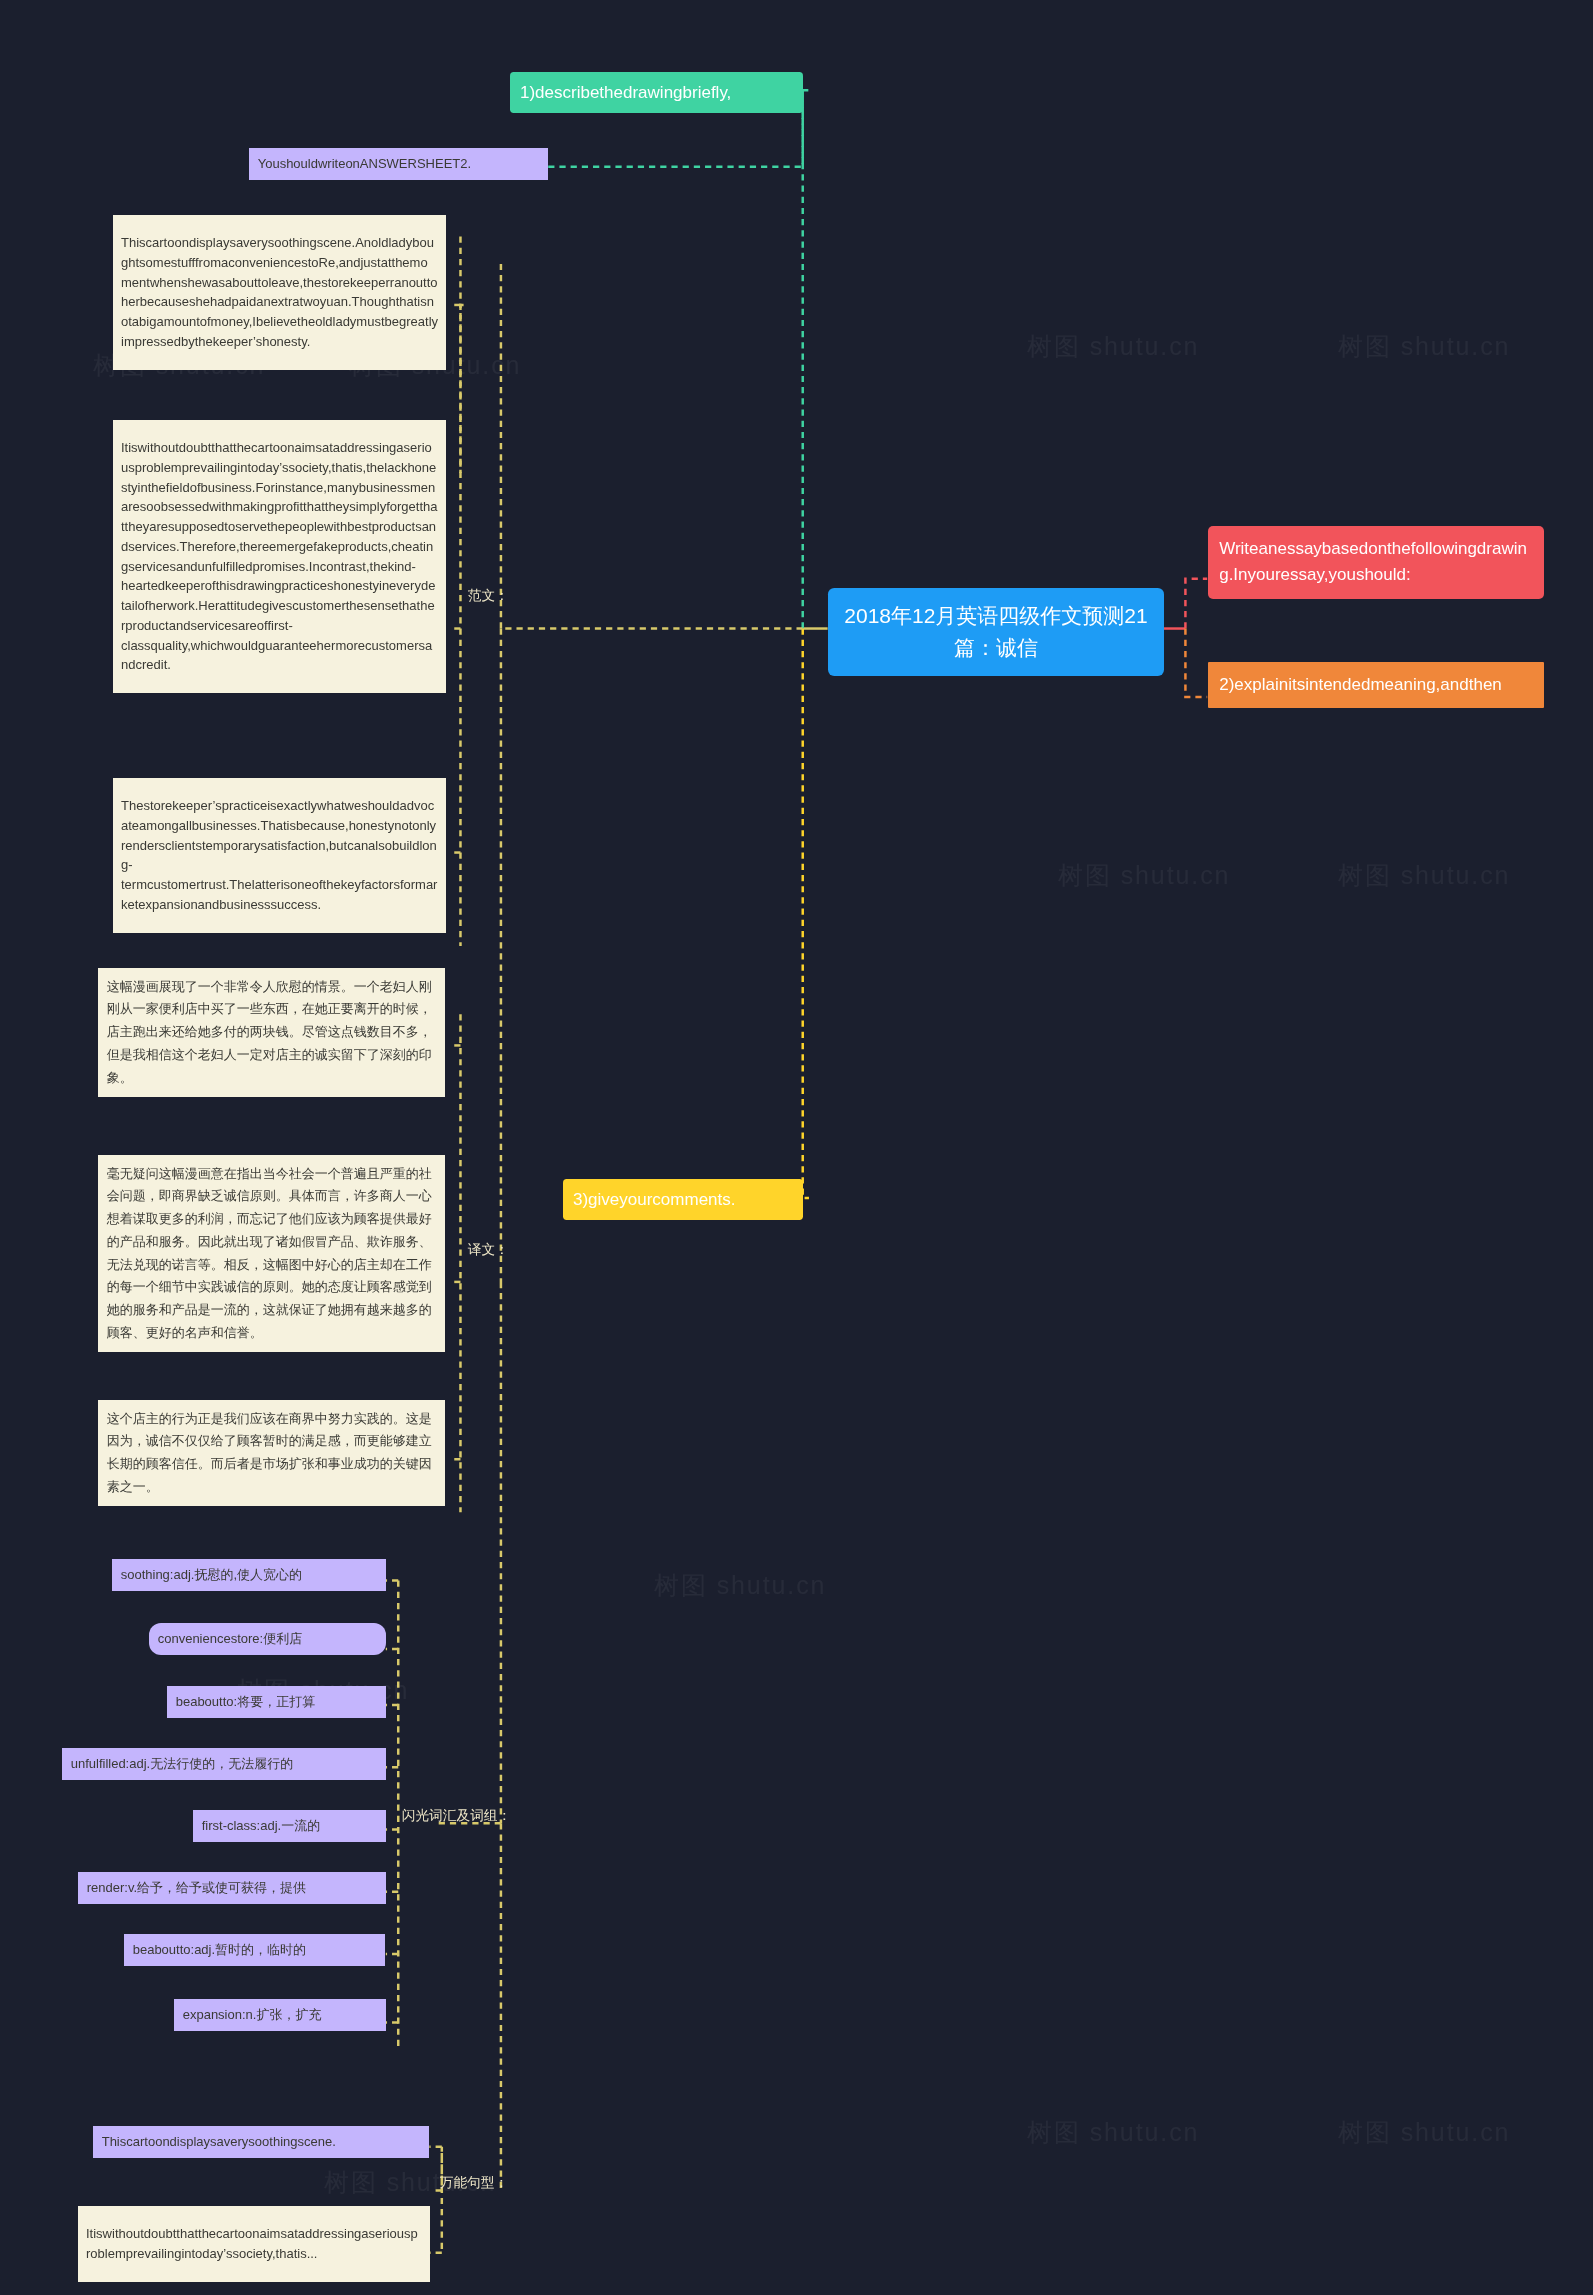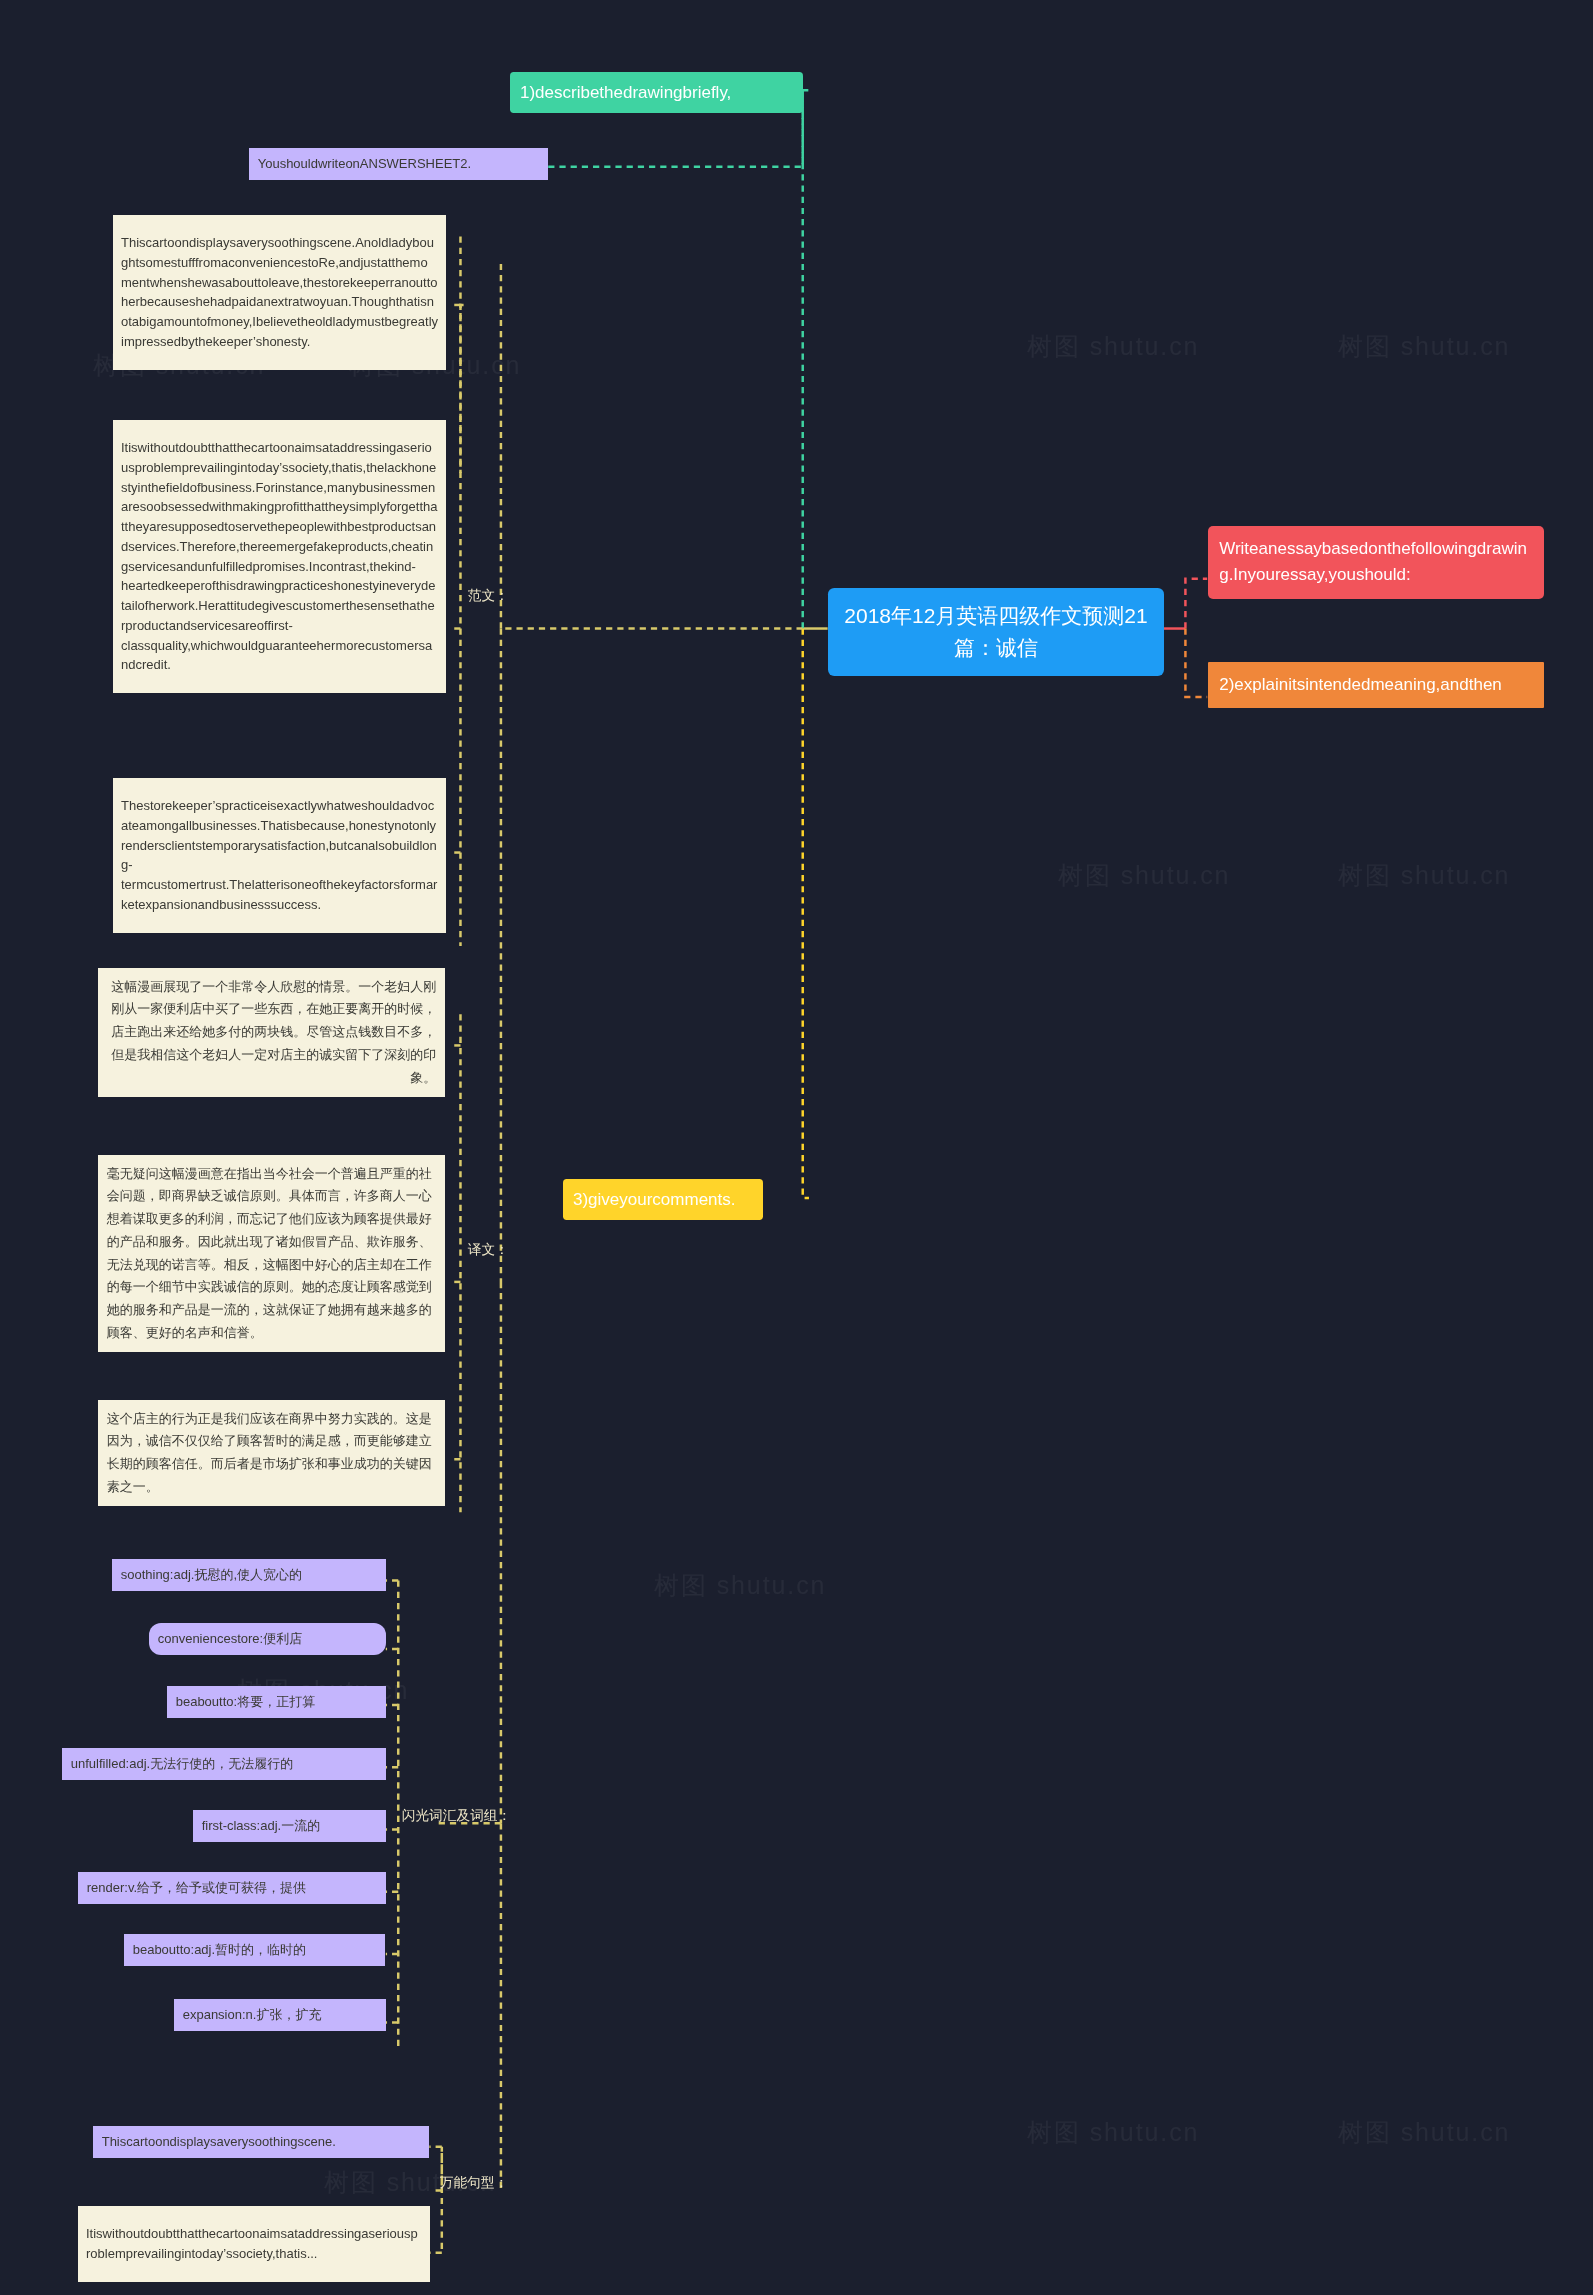--- a/index.html
+++ b/index.html
@@ -176,32 +176,32 @@
   </svg>
 
   <div class="node root" style="left:828px; top:588px; width:336px;">2018年12月英语四级作文预测21篇：诚信</div>
 
   <div class="node red" style="left:1208px; top:526px; width:336px;">Writeanessaybasedonthefollowingdrawing.Inyouressay,youshould:</div>
   <div class="node orange" style="left:1208px; top:662px; width:336px;">2)explainitsintendedmeaning,andthen</div>
 
   <div class="node green" style="left:510px; top:72px; width:293px;">1)describethedrawingbriefly,</div>
   <div class="node cream-sm" style="left:249px; top:148px; width:299px;">YoushouldwriteonANSWERSHEET2.</div>
 
-  <div class="node yellow" style="left:563px; top:1179px; width:200px;">3)giveyourcomments.</div>
+  <div class="node yellow" style="left:563px; top:1179px; width:240px;">3)giveyourcomments.</div>
 
   <div class="node branch-label" style="left:464px; top:582px; width:75px;">范文：</div>
   <div class="node branch-label" style="left:464px; top:1236px; width:75px;">译文：</div>
   <div class="node branch-label" style="left:398px; top:1802px; width:140px;">闪光词汇及词组：</div>
   <div class="node branch-label" style="left:436px; top:2169px; width:118px;">万能句型：</div>
 
   <div class="node cream" style="left:113px; top:215px; width:333px;">Thiscartoondisplaysaverysoothingscene.AnoldladyboughtsomestufffromaconveniencestoRe,andjustatthemomentwhenshewasabouttoleave,thestorekeeperranouttoherbecauseshehadpaidanextratwoyuan.Thoughthatisnotabigamountofmoney,Ibelievetheoldladymustbegreatlyimpressedbythekeeper’shonesty.</div>
   <div class="node cream" style="left:113px; top:420px; width:333px;">Itiswithoutdoubtthatthecartoonaimsataddressingaseriousproblemprevailingintoday’ssociety,thatis,thelackhonestyinthefieldofbusiness.Forinstance,manybusinessmenaresoobsessedwithmakingprofitthattheysimplyforgetthattheyaresupposedtoservethepeoplewithbestproductsandservices.Therefore,thereemergefakeproducts,cheatingservicesandunfulfilledpromises.Incontrast,thekind-heartedkeeperofthisdrawingpracticeshonestyineverydetailofherwork.Herattitudegivescustomerthesensethatherproductandservicesareoffirst-classquality,whichwouldguaranteehermorecustomersandcredit.</div>
   <div class="node cream" style="left:113px; top:778px; width:333px;">Thestorekeeper’spracticeisexactlywhatweshouldadvocateamongallbusinesses.Thatisbecause,honestynotonlyrendersclientstemporarysatisfaction,butcanalsobuildlong-termcustomertrust.Thelatterisoneofthekeyfactorsformarketexpansionandbusinesssuccess.</div>
 
-  <div class="node cream-cn" style="left:98px; top:968px; width:347px;text-align:right;">这幅漫画展现了一个非常令人欣慰的情景。一个老妇人刚刚从一家便利店中买了一些东西，在她正要离开的时候，店主跑出来还给她多付的两块钱。尽管这点钱数目不多，但是我相信这个老妇人一定对店主的诚实留下了深刻的印象。</div>
+  <div class="node cream-cn" style="left:98px; top:968px; width:347px;">这幅漫画展现了一个非常令人欣慰的情景。一个老妇人刚刚从一家便利店中买了一些东西，在她正要离开的时候，店主跑出来还给她多付的两块钱。尽管这点钱数目不多，但是我相信这个老妇人一定对店主的诚实留下了深刻的印象。</div>
   <div class="node cream-cn" style="left:98px; top:1155px; width:347px;">毫无疑问这幅漫画意在指出当今社会一个普遍且严重的社会问题，即商界缺乏诚信原则。具体而言，许多商人一心想着谋取更多的利润，而忘记了他们应该为顾客提供最好的产品和服务。因此就出现了诸如假冒产品、欺诈服务、无法兑现的诺言等。相反，这幅图中好心的店主却在工作的每一个细节中实践诚信的原则。她的态度让顾客感觉到她的服务和产品是一流的，这就保证了她拥有越来越多的顾客、更好的名声和信誉。</div>
   <div class="node cream-cn" style="left:98px; top:1400px; width:347px;">这个店主的行为正是我们应该在商界中努力实践的。这是因为，诚信不仅仅给了顾客暂时的满足感，而更能够建立长期的顾客信任。而后者是市场扩张和事业成功的关键因素之一。</div>
 
   <div class="node cream-sm" style="left:112px; top:1559px; width:274px;">soothing:adj.抚慰的,使人宽心的</div>
   <div class="node cream-sm" style="left:149px; top:1623px; width:237px;border-radius:12px;">conveniencestore:便利店</div>
   <div class="node cream-sm" style="left:167px; top:1686px; width:219px;">beaboutto:将要，正打算</div>
   <div class="node cream-sm" style="left:62px; top:1748px; width:324px;">unfulfilled:adj.无法行使的，无法履行的</div>
   <div class="node cream-sm" style="left:193px; top:1810px; width:193px;">first-class:adj.一流的</div>
   <div class="node cream-sm" style="left:78px; top:1872px; width:308px;">render:v.给予，给予或使可获得，提供</div>
   <div class="node cream-sm" style="left:124px; top:1934px; width:261px;">beaboutto:adj.暂时的，临时的</div>

